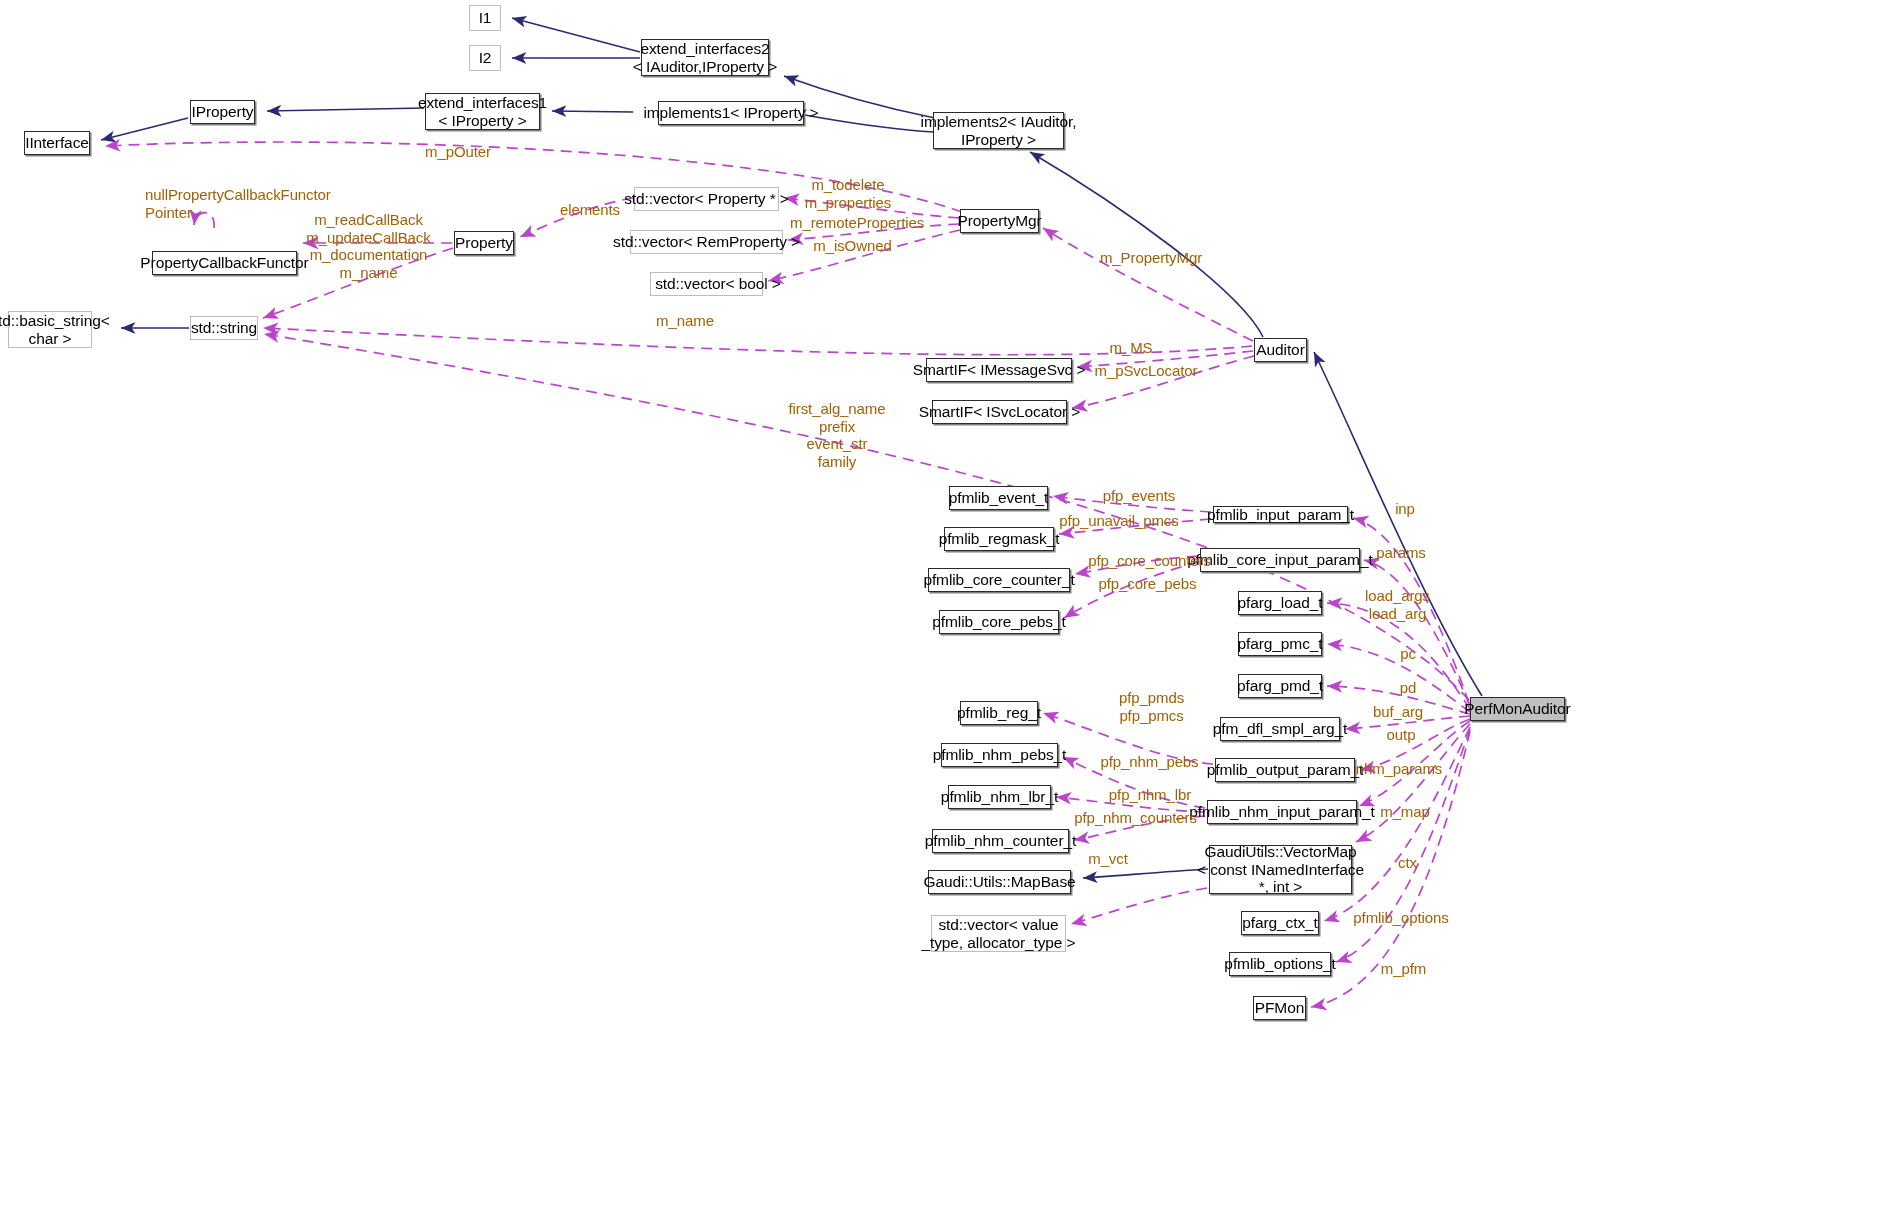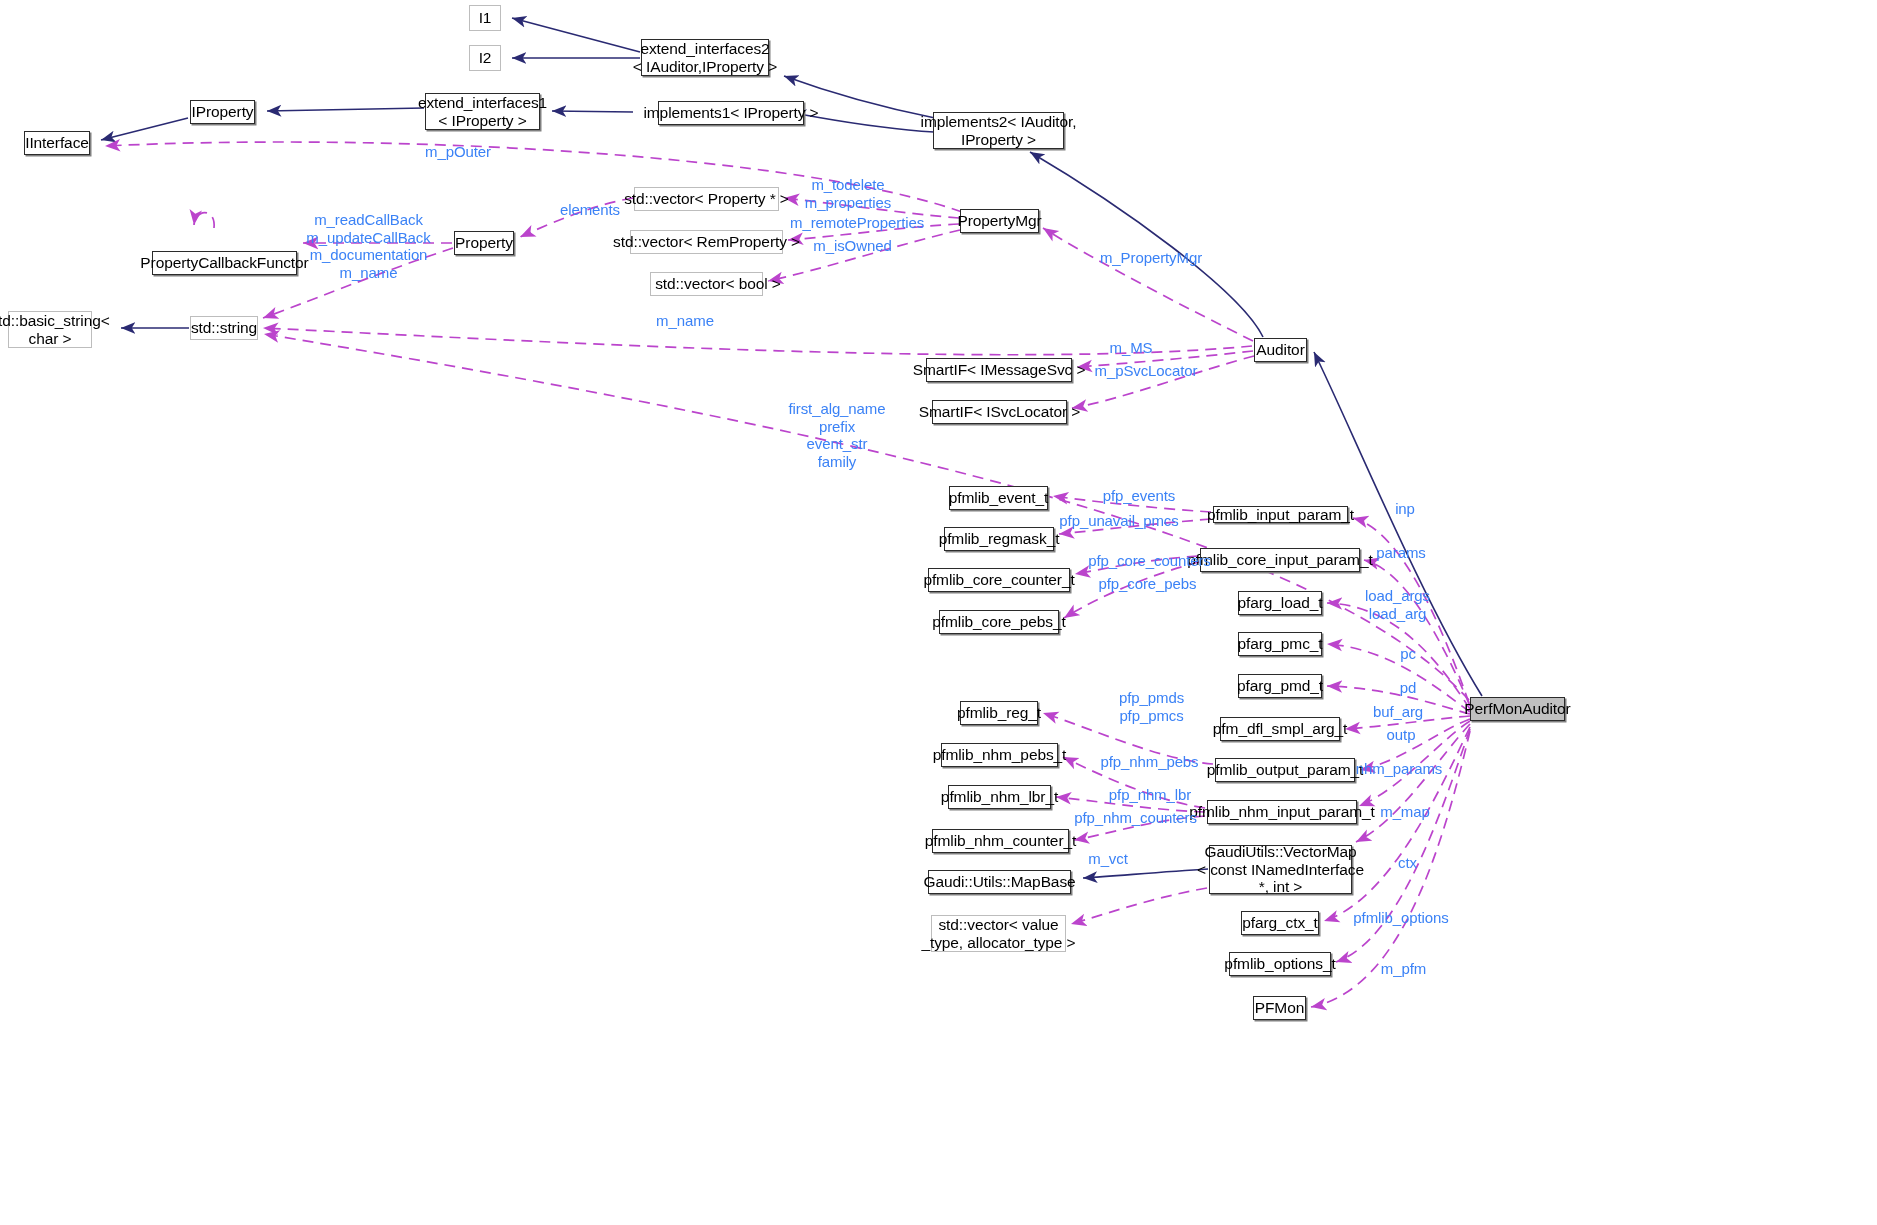--- a/index.html
+++ b/index.html
@@ -17,21 +17,21 @@
     line-height:1.14;
     white-space:pre;
     letter-spacing:-0.1px;
   }
   .node.dark{border:1.5px solid #2b2b2b;box-shadow:1.5px 1.5px 0 0 #808080;}
   .node.light{border:1.5px solid #bdbdbd;}
   .node.highlight{border:1.5px solid #2b2b2b;background:#c0c0c0;box-shadow:1.5px 1.5px 0 0 #808080;}
   .elabel{
     position:absolute;
     font-size:15px;
-    color:#3b82f6;
+    color:#a16207;
     line-height:1.18;
     white-space:pre;
     text-align:center;
     letter-spacing:-0.1px;
   }
 </style>
 </head>
 <body>
 
 <div id="canvas">
@@ -176,20 +176,22 @@
 &lt; const INamedInterface
 *, int &gt;</span></div>
   <div class="node dark" style="left:928px;top:870px;width:143px;height:24px;"><span>Gaudi::Utils::MapBase</span></div>
   <div class="node dark" style="left:1241px;top:911px;width:78px;height:24px;"><span>pfarg_ctx_t</span></div>
   <div class="node light" style="left:931px;top:915px;width:135px;height:37px;"><span>std::vector&lt; value
 _type, allocator_type &gt;</span></div>
   <div class="node dark" style="left:1229px;top:952px;width:102px;height:24px;"><span>pfmlib_options_t</span></div>
   <div class="node dark" style="left:1253px;top:996px;width:53px;height:24px;"><span>PFMon</span></div>
 
   <div class="elabel" style="left:408px;top:143px;width:100px;"><span>m_pOuter</span></div>
+  <div class="elabel" style="left:145px;top:186px;width:290px;text-align:left;"><span>nullPropertyCallbackFunctor
+Pointer</span></div>
   <div class="elabel" style="left:296px;top:211px;width:145px;"><span>m_readCallBack
 m_updateCallBack
 m_documentation
 m_name</span></div>
   <div class="elabel" style="left:550px;top:201px;width:80px;"><span>elements</span></div>
   <div class="elabel" style="left:788px;top:176px;width:120px;"><span>m_todelete
 m_properties</span></div>
   <div class="elabel" style="left:790px;top:214px;width:130px;"><span>m_remoteProperties</span></div>
   <div class="elabel" style="left:800px;top:237px;width:105px;"><span>m_isOwned</span></div>
   <div class="elabel" style="left:1086px;top:249px;width:130px;"><span>m_PropertyMgr</span></div>

